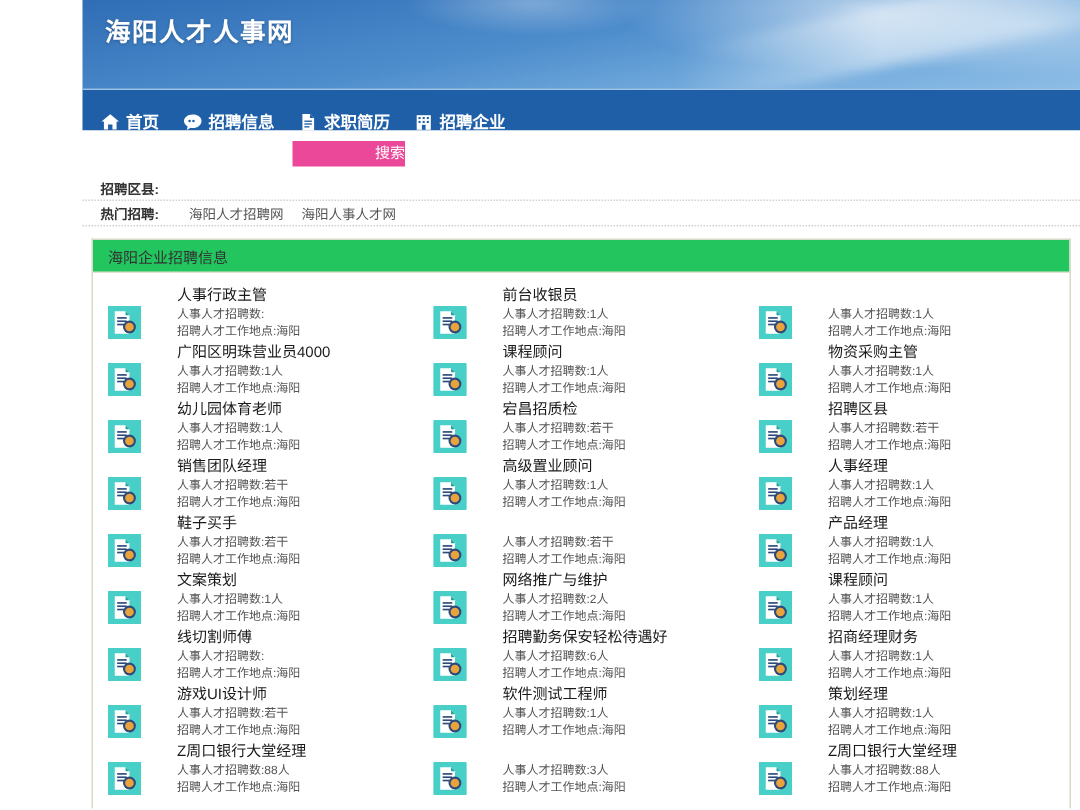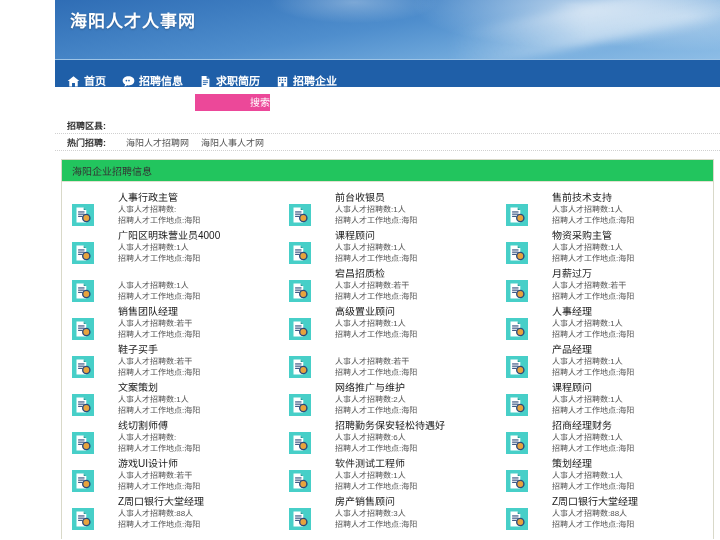--- a/index.html
+++ b/index.html
@@ -387,20 +387,21 @@
                   <path d="M4.5 3.5h7.2l2.6 2.6v12.4H4.5z" fill="#ffffff"></path>
                   <path d="M11.7 3.5v2.6h2.6z" fill="#1f9f9a"></path>
                   <rect x="6.1" y="7.4" width="6.4" height="1.1" fill="#2d4a7a"></rect>
                   <rect x="6.1" y="9.6" width="6.4" height="1.1" fill="#2d4a7a"></rect>
                   <rect x="6.1" y="11.8" width="4.6" height="1.1" fill="#2d4a7a"></rect>
                   <circle cx="14.3" cy="14.0" r="4.3" fill="#2d4a7a"></circle>
                   <circle cx="14.3" cy="14.0" r="2.9" fill="#e8a33d"></circle>
                 </svg>
               </div>
               <div class="job-body">
+                <div class="job-title">幼儿园体育老师</div>
                 <div class="job-meta">人事人才招聘数:1人</div>
                 <div class="job-meta">招聘人才工作地点:海阳</div>
               </div>
             </div>
             <div class="job-item">
               <div class="job-icon">
                 <svg viewBox="0 0 22 22" width="22" height="22">
                   <rect x="0" y="0" width="22" height="22" fill="#47cfc8"></rect>
                   <path d="M4.5 3.5h7.2l2.6 2.6v12.4H4.5z" fill="#ffffff"></path>
                   <path d="M11.7 3.5v2.6h2.6z" fill="#1f9f9a"></path>
@@ -689,21 +690,20 @@
                   <path d="M4.5 3.5h7.2l2.6 2.6v12.4H4.5z" fill="#ffffff"></path>
                   <path d="M11.7 3.5v2.6h2.6z" fill="#1f9f9a"></path>
                   <rect x="6.1" y="7.4" width="6.4" height="1.1" fill="#2d4a7a"></rect>
                   <rect x="6.1" y="9.6" width="6.4" height="1.1" fill="#2d4a7a"></rect>
                   <rect x="6.1" y="11.8" width="4.6" height="1.1" fill="#2d4a7a"></rect>
                   <circle cx="14.3" cy="14.0" r="4.3" fill="#2d4a7a"></circle>
                   <circle cx="14.3" cy="14.0" r="2.9" fill="#e8a33d"></circle>
                 </svg>
               </div>
               <div class="job-body">
-                <div class="job-title">房产销售顾问</div>
                 <div class="job-meta">人事人才招聘数:3人</div>
                 <div class="job-meta">招聘人才工作地点:海阳</div>
               </div>
             </div>
             <div class="job-item">
               <div class="job-icon">
                 <svg viewBox="0 0 22 22" width="22" height="22">
                   <rect x="0" y="0" width="22" height="22" fill="#47cfc8"></rect>
                   <path d="M4.5 3.5h7.2l2.6 2.6v12.4H4.5z" fill="#ffffff"></path>
                   <path d="M11.7 3.5v2.6h2.6z" fill="#1f9f9a"></path>
@@ -727,21 +727,20 @@
                   <path d="M4.5 3.5h7.2l2.6 2.6v12.4H4.5z" fill="#ffffff"></path>
                   <path d="M11.7 3.5v2.6h2.6z" fill="#1f9f9a"></path>
                   <rect x="6.1" y="7.4" width="6.4" height="1.1" fill="#2d4a7a"></rect>
                   <rect x="6.1" y="9.6" width="6.4" height="1.1" fill="#2d4a7a"></rect>
                   <rect x="6.1" y="11.8" width="4.6" height="1.1" fill="#2d4a7a"></rect>
                   <circle cx="14.3" cy="14.0" r="4.3" fill="#2d4a7a"></circle>
                   <circle cx="14.3" cy="14.0" r="2.9" fill="#e8a33d"></circle>
                 </svg>
               </div>
               <div class="job-body">
-                <div class="job-title">售前技术支持</div>
                 <div class="job-meta">人事人才招聘数:1人</div>
                 <div class="job-meta">招聘人才工作地点:海阳</div>
               </div>
             </div>
             <div class="job-item">
               <div class="job-icon">
                 <svg viewBox="0 0 22 22" width="22" height="22">
                   <rect x="0" y="0" width="22" height="22" fill="#47cfc8"></rect>
                   <path d="M4.5 3.5h7.2l2.6 2.6v12.4H4.5z" fill="#ffffff"></path>
                   <path d="M11.7 3.5v2.6h2.6z" fill="#1f9f9a"></path>
@@ -765,21 +764,21 @@
                   <path d="M4.5 3.5h7.2l2.6 2.6v12.4H4.5z" fill="#ffffff"></path>
                   <path d="M11.7 3.5v2.6h2.6z" fill="#1f9f9a"></path>
                   <rect x="6.1" y="7.4" width="6.4" height="1.1" fill="#2d4a7a"></rect>
                   <rect x="6.1" y="9.6" width="6.4" height="1.1" fill="#2d4a7a"></rect>
                   <rect x="6.1" y="11.8" width="4.6" height="1.1" fill="#2d4a7a"></rect>
                   <circle cx="14.3" cy="14.0" r="4.3" fill="#2d4a7a"></circle>
                   <circle cx="14.3" cy="14.0" r="2.9" fill="#e8a33d"></circle>
                 </svg>
               </div>
               <div class="job-body">
-                <div class="job-title">月薪过万</div>
+                <div class="job-title">招聘区县</div>
                 <div class="job-meta">人事人才招聘数:若干</div>
                 <div class="job-meta">招聘人才工作地点:海阳</div>
               </div>
             </div>
             <div class="job-item">
               <div class="job-icon">
                 <svg viewBox="0 0 22 22" width="22" height="22">
                   <rect x="0" y="0" width="22" height="22" fill="#47cfc8"></rect>
                   <path d="M4.5 3.5h7.2l2.6 2.6v12.4H4.5z" fill="#ffffff"></path>
                   <path d="M11.7 3.5v2.6h2.6z" fill="#1f9f9a"></path>

